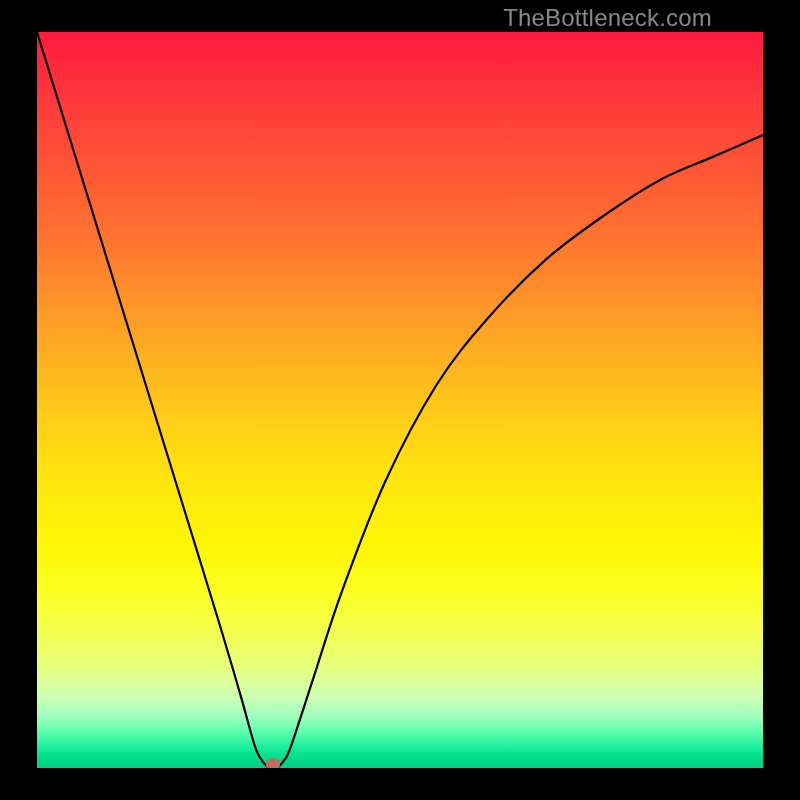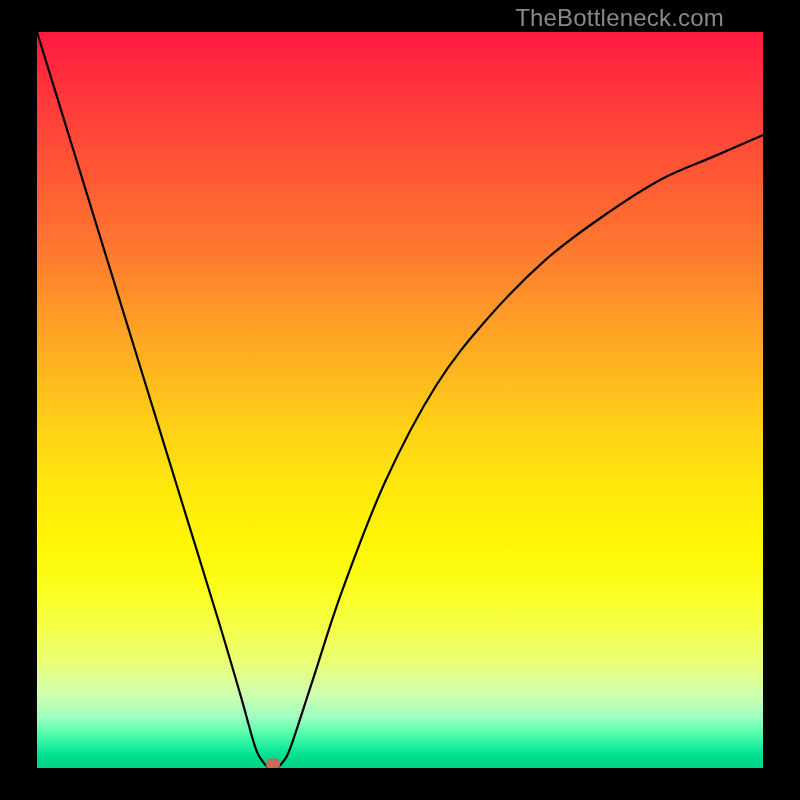--- a/index.html
+++ b/index.html
@@ -8,21 +8,20 @@
     width: 800px;
     height: 800px;
     background: #000000;
     font-family: Arial, Helvetica, sans-serif;
     overflow: hidden;
   }
   .chart-wrapper {
     position: relative;
     width: 724px;
     height: 800px;
-    padding-left: 12px;
   }
   .watermark {
     position: absolute;
     top: 4px;
     right: 12px;
     color: #888888;
     font-size: 24px;
     font-weight: 400;
     letter-spacing: 0.2px;
     z-index: 10;

